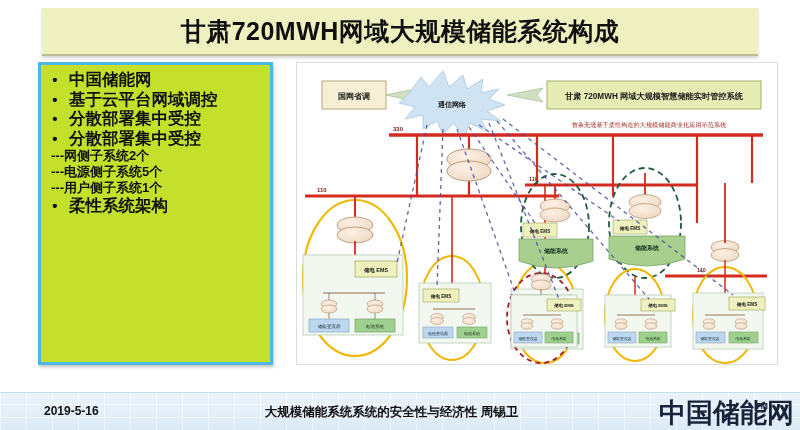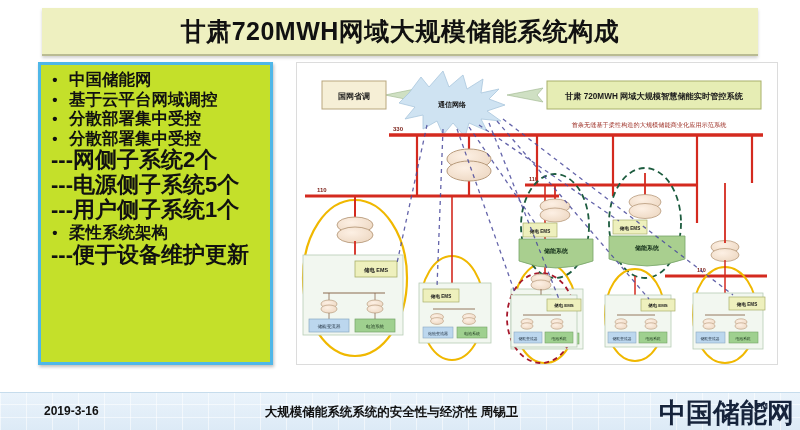--- a/index.html
+++ b/index.html
@@ -34,21 +34,21 @@
   }
   .b-row{display:flex;align-items:baseline;line-height:1.0;margin:0 0 3px 0;}
   .b-dot{
     width:16px;flex:0 0 16px;text-align:center;
     font-size:15px;color:#111;font-weight:bold;line-height:1;
   }
   .b-txt{
     font-size:16.5px;color:#111;font-weight:bold;white-space:nowrap;
   }
   .b-row.dashrow{padding-left:4px;}
-  .b-row.dashrow .b-txt{font-size:22px;}
+  .b-row.dashrow .b-txt{font-size:13px;}
   .b-row.dotrow .b-txt{padding-left:6px;}
 
   
   .diagram{
     position:absolute;left:296px;top:62px;width:482px;height:303px;
     background:#ffffff;border:1px solid #dcdcdc;
     box-sizing:border-box;overflow:hidden;
   }
   .diagram svg{display:block;}
 
@@ -134,23 +134,20 @@
     <div class="b-row dashrow">
       <span class="b-txt">---用户侧子系统1个</span>
     </div>
 
     <div class="b-row dotrow">
       <span class="b-dot">•</span>
       <span class="b-txt">柔性系统架构</span>
     </div>
 
 
-    <div class="b-row dashrow">
-      <span class="b-txt">---便于设备维护更新</span>
-    </div>
 
   </div>
 
   <div class="diagram">
     <svg width="480" height="301" viewBox="0 0 480 301" xmlns="http://www.w3.org/2000/svg">
 
       <defs>
         <radialGradient id="coilg" cx="40%" cy="35%" r="70%">
           <stop offset="0%" stop-color="#fdf0e4"></stop>
           <stop offset="100%" stop-color="#eed9c4"></stop>
@@ -363,21 +360,21 @@
         <path d="M182 62 L322 158"></path>
         <path d="M192 60 L262 236"></path>
         <path d="M200 58 L352 236"></path>
         <path d="M206 56 L436 232"></path>
       </g>
 
     </svg>
   </div>
 
   <div class="footer">
-    <div class="f-date">2019-3-16</div>
+    <div class="f-date">2019-5-16</div>
     <div class="f-center">大规模储能系统系统的安全性与经济性  周锡卫</div>
     <div class="logo">
       <span class="logo-cn">
         <span>中国储能网</span>
         <span class="logo-tm">TM</span>
       </span>
     </div>
   </div>
 
 </div>

